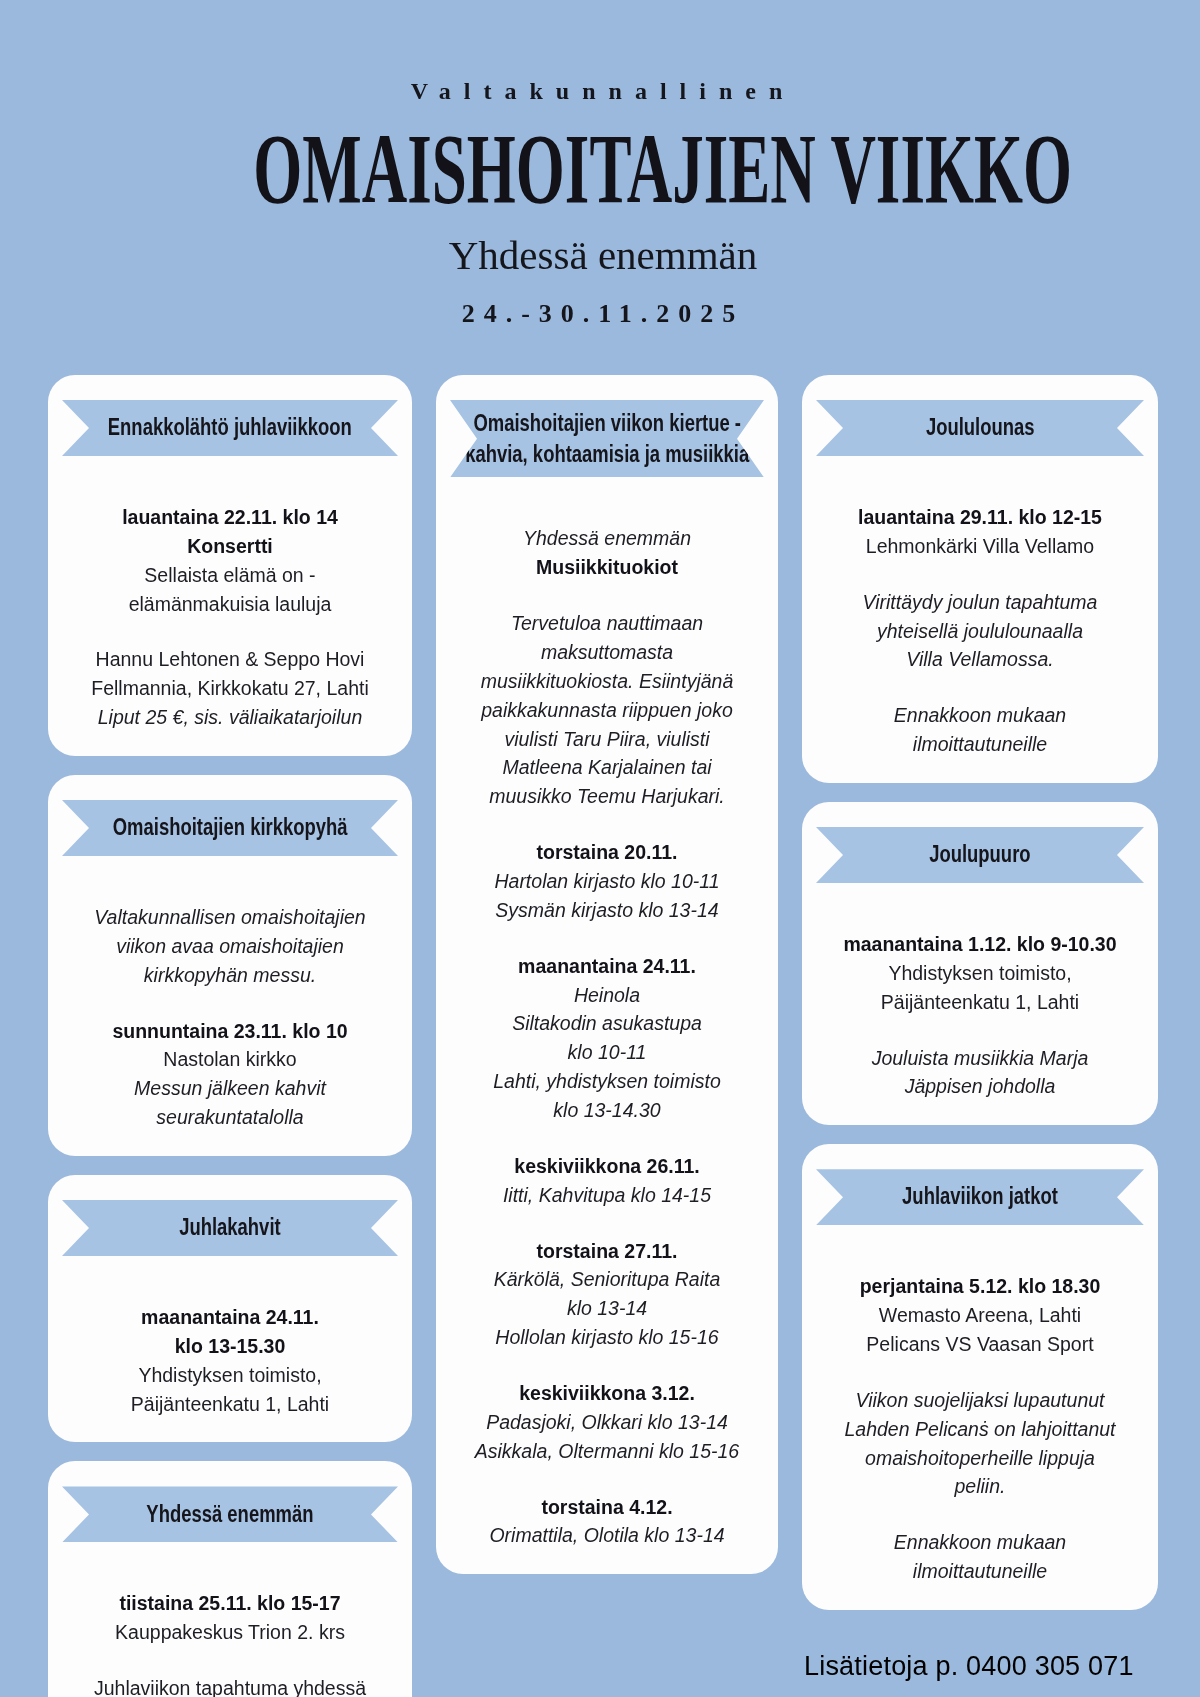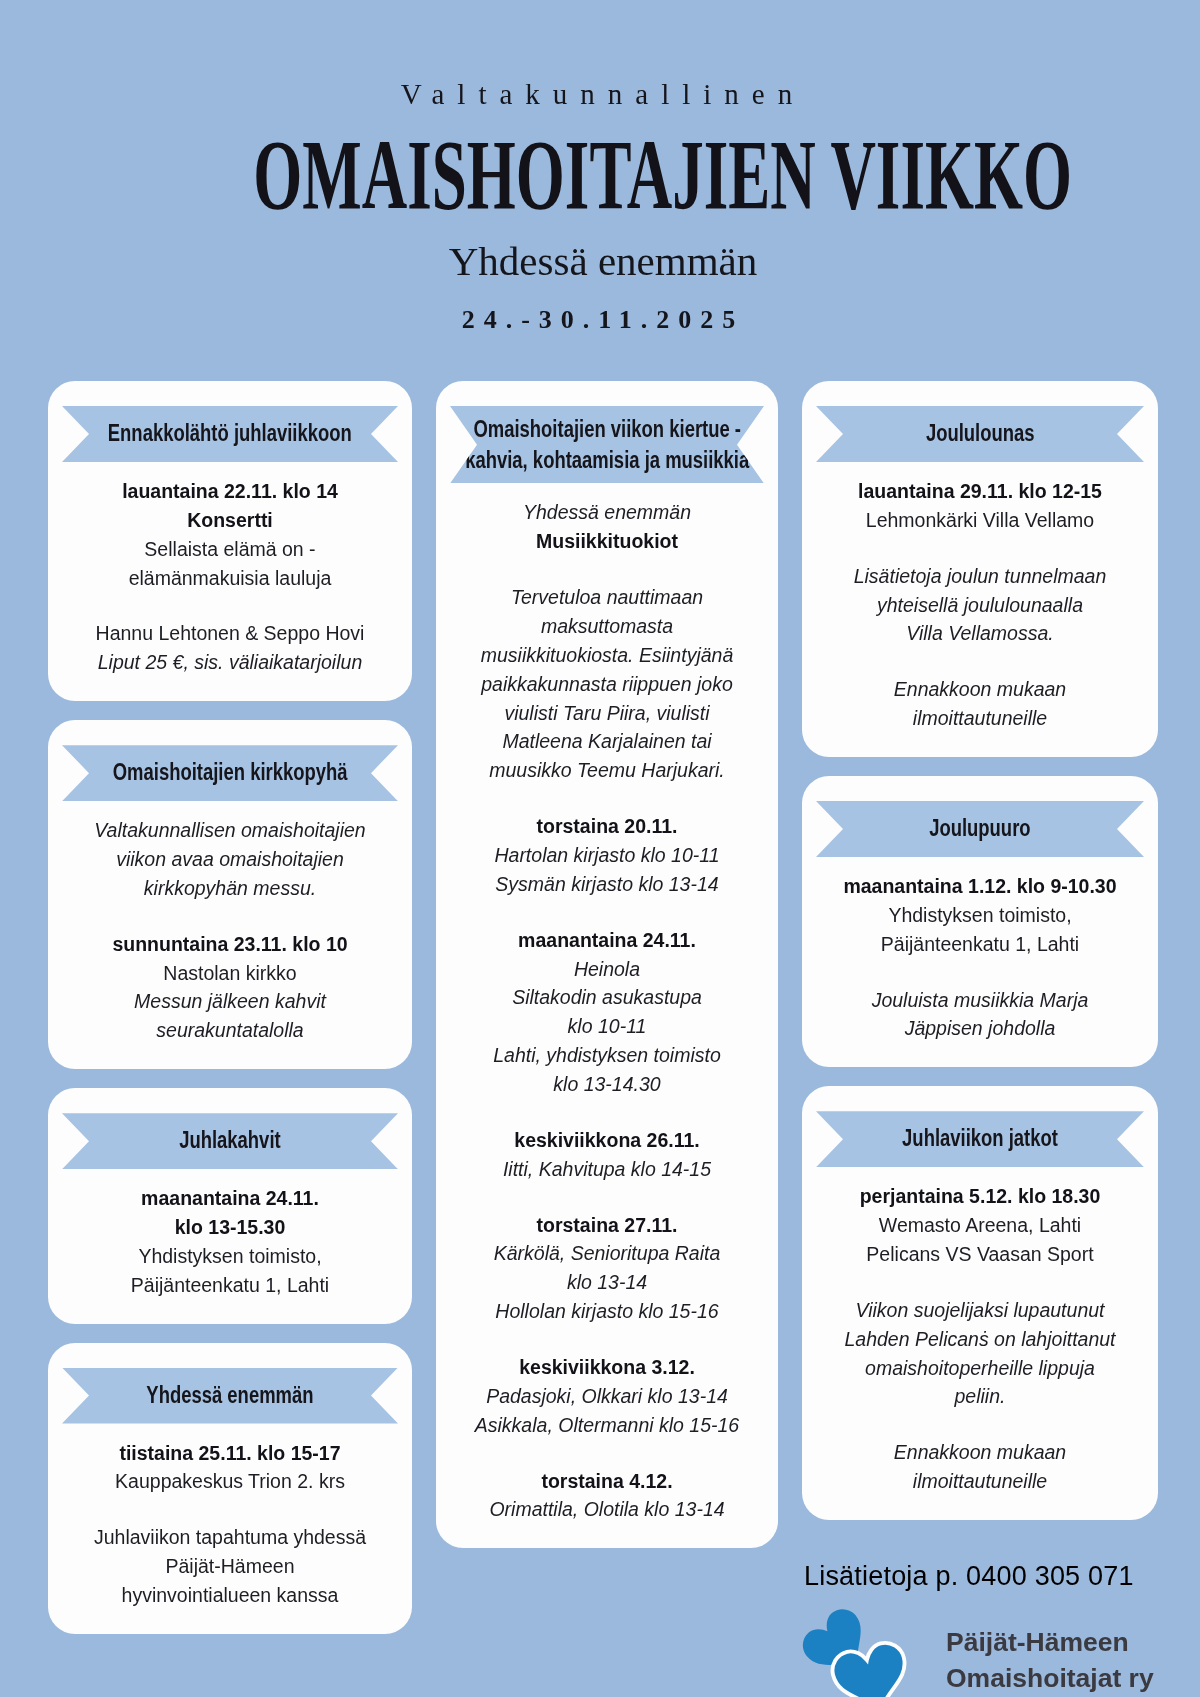--- a/index.html
+++ b/index.html
@@ -15,21 +15,21 @@
   body{
     width:1200px;height:1697px;overflow:hidden;
     font-family:"Liberation Sans",sans-serif;
     color:var(--ink);
   }
   .poster{width:1200px;height:1697px;background:var(--bg);padding:50px 42px 0 48px;}
   
   .header{text-align:center;}
   .kicker{
     font-family:"Liberation Serif",serif;
-    font-size:29px;font-weight:400;letter-spacing:13px;
+    font-size:24px;font-weight:700;letter-spacing:13px;
     color:#15151c;margin-top:28px;
   }
   .main-title{
     font-family:"Liberation Serif",serif;
     font-size:100px;font-weight:700;line-height:1.0;
     color:#121218;margin-top:14px;white-space:nowrap;
     transform:scaleX(0.63);transform-origin:center;
   }
   .subtitle{
     font-family:"Liberation Serif",serif;
@@ -59,21 +59,21 @@
     clip-path:polygon(0% 0%,100% 0%,calc(100% - 27px) 50%,100% 100%,0% 100%,27px 50%);
   }
   .ribbon-text{
     font-weight:700;font-size:22.5px;line-height:1.32;
     color:#15151b;text-align:center;
     transform:scaleX(0.82) scaleY(1.05);transform-origin:center;
   }
   .ribbon-text div{white-space:nowrap;}
   .card-body{
     text-align:center;font-size:19.5px;line-height:1.48;
-    padding:15px 4px 0;color:var(--ink);
+    padding:15px 4px 0;color:var(--ink);margin-top:32px;
   }
   .line.b{font-weight:700;color:#121218;}
   .line.i{font-style:italic;}
   .spacer{height:27px;}
   
   .footer{margin-top:22px;}
   .footer-info{
     font-size:27px;color:#000000;letter-spacing:0.2px;
     padding-left:2px;
   }
@@ -104,20 +104,21 @@
               <div>Ennakkolähtö juhlaviikkoon</div>
             </div>
           </div>
           <div class="card-body">
             <div class="line b">lauantaina 22.11. klo 14</div>
             <div class="line b">Konsertti</div>
             <div class="line n">Sellaista elämä on -</div>
             <div class="line n">elämänmakuisia lauluja</div>
             <div class="spacer"></div>
             <div class="line n">Hannu Lehtonen &amp; Seppo Hovi</div>
+            <div class="line n">Fellmannia, Kirkkokatu 27, Lahti</div>
             <div class="line i">Liput 25 €, sis. väliaikatarjoilun</div>
           </div>
         </article>
         <article class="card">
           <div class="ribbon">
             <div class="ribbon-text">
               <div>Omaishoitajien kirkkopyhä</div>
             </div>
           </div>
           <div class="card-body">
@@ -213,21 +214,21 @@
     <article class="card">
           <div class="ribbon">
             <div class="ribbon-text">
               <div>Joululounas</div>
             </div>
           </div>
           <div class="card-body">
             <div class="line b">lauantaina 29.11. klo 12-15</div>
             <div class="line n">Lehmonkärki Villa Vellamo</div>
             <div class="spacer"></div>
-            <div class="line i">Lisätietoja joulun tunnelmaan</div>
+            <div class="line i">Virittäydy joulun tapahtuma</div>
             <div class="line i">yhteisellä joululounaalla</div>
             <div class="line i">Villa Vellamossa.</div>
             <div class="spacer"></div>
             <div class="line i">Ennakkoon mukaan</div>
             <div class="line i">ilmoittautuneille</div>
           </div>
         </article>
         <article class="card">
           <div class="ribbon">
             <div class="ribbon-text">

